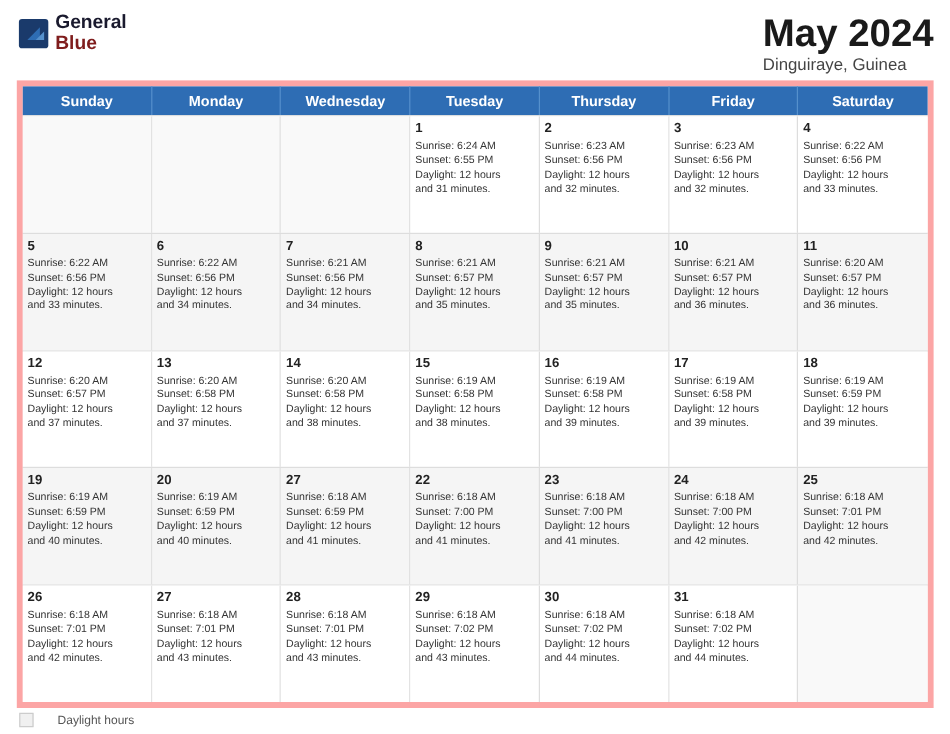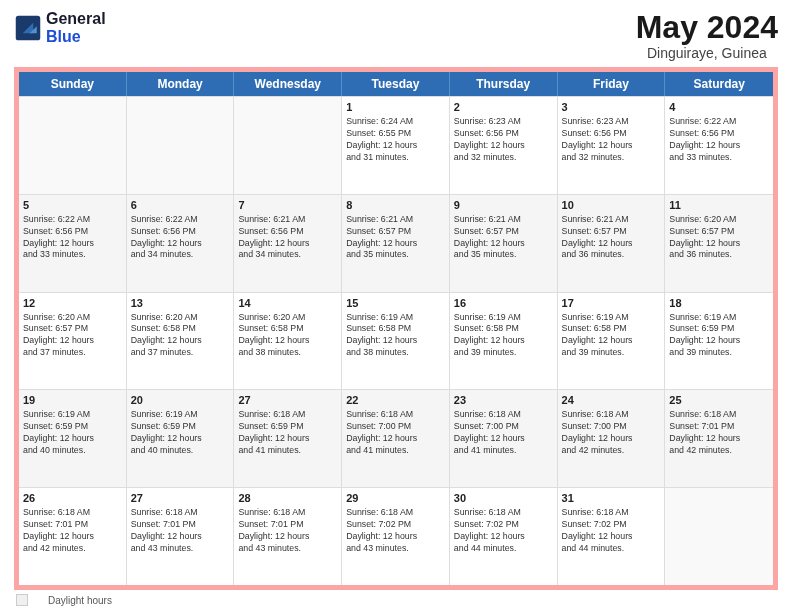--- a/index.html
+++ b/index.html
@@ -29,28 +29,28 @@
       align-items: center;
       gap: 4px;
     }
     .logo-text {
       font-size: 16px;
       font-weight: bold;
       color: #1a1a2e;
       line-height: 1.1;
     }
     .logo-text span {
-      color: #1d4ed8;
+      color: #7f1d1d;
     }
     .logo-icon {
       width: 28px;
       height: 28px;
     }
     .title-block {
-      text-align: center;
+      text-align: left;
     }
     .month-title {
       font-size: 32px;
       font-weight: bold;
       color: #1a1a1a;
       line-height: 1.1;
     }
     .location {
       font-size: 14px;
       color: #444;

